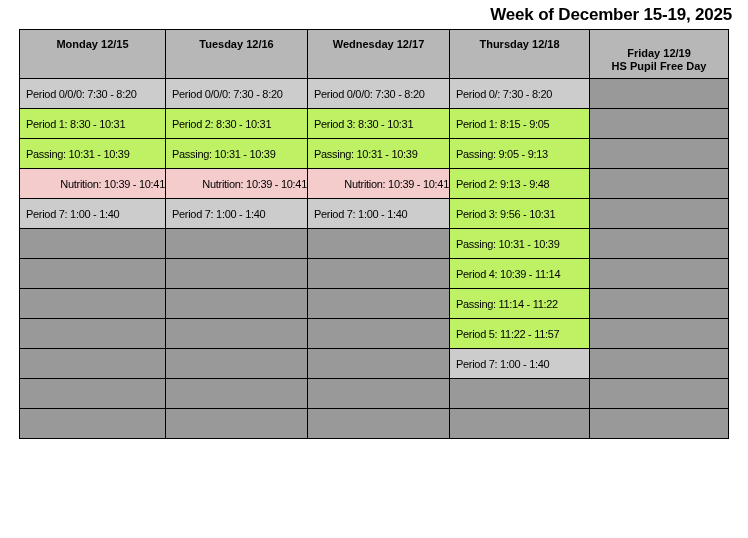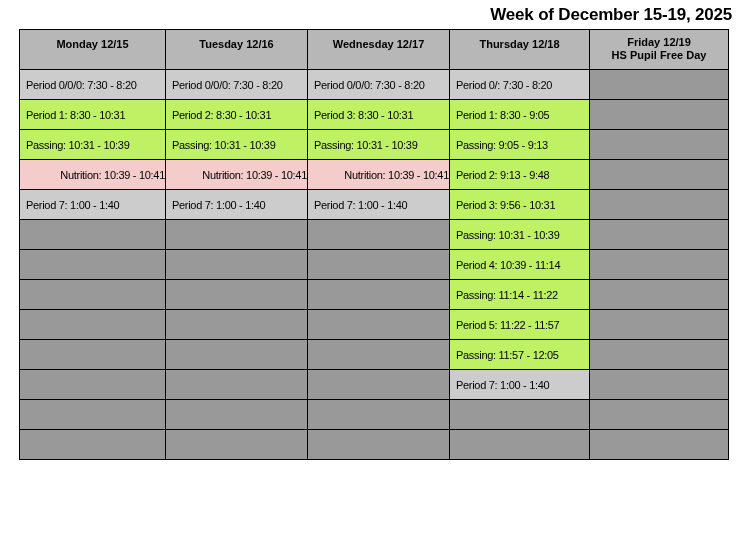--- a/index.html
+++ b/index.html
@@ -41,39 +41,39 @@
         </th>
       <th>
           <span class="hdr-line">Tuesday 12/16</span>
         </th>
       <th>
           <span class="hdr-line">Wednesday 12/17</span>
         </th>
       <th>
           <span class="hdr-line">Thursday 12/18</span>
         </th>
-      <th style="padding-top:6px">
+      <th style="padding-top:17px">
           <span class="hdr-line">Friday 12/19</span>
           <span class="hdr-line">HS Pupil Free Day</span>
         </th>
     </tr>
   </thead>
   <tbody id="tbody">
       <tr>
         <td class="c-light">Period 0/0/0: 7:30 -  8:20</td>
         <td class="c-light">Period 0/0/0: 7:30 -  8:20</td>
         <td class="c-light">Period 0/0/0: 7:30 -  8:20</td>
         <td class="c-light">Period 0/: 7:30 - 8:20</td>
         <td class="c-dark"></td>
       </tr>
       <tr>
         <td class="c-white">Period 1:  8:30 - 10:31</td>
         <td class="c-white">Period 2:  8:30 - 10:31</td>
         <td class="c-white">Period 3:  8:30 - 10:31</td>
-        <td class="c-white">Period 1: 8:30 - 9:05</td>
+        <td class="c-white">Period 1: 8:15 - 9:05</td>
         <td class="c-dark"></td>
       </tr>
       <tr>
         <td class="c-white">Passing: 10:31 - 10:39</td>
         <td class="c-white">Passing: 10:31 - 10:39</td>
         <td class="c-white">Passing: 10:31 - 10:39</td>
         <td class="c-white">Passing: 9:05 - 9:13</td>
         <td class="c-dark"></td>
       </tr>
       <tr>
@@ -115,27 +115,20 @@
         <td class="c-dark"></td>
         <td class="c-dark"></td>
         <td class="c-dark"></td>
         <td class="c-white">Period 5: 11:22 - 11:57</td>
         <td class="c-dark"></td>
       </tr>
       <tr>
         <td class="c-dark"></td>
         <td class="c-dark"></td>
         <td class="c-dark"></td>
-        <td class="c-white">Passing: 11:57 - 12:05</td>
-        <td class="c-dark"></td>
-      </tr>
-      <tr>
-        <td class="c-dark"></td>
-        <td class="c-dark"></td>
-        <td class="c-dark"></td>
         <td class="c-light">Period 7: 1:00 - 1:40</td>
         <td class="c-dark"></td>
       </tr>
       <tr>
         <td class="c-dark"></td>
         <td class="c-dark"></td>
         <td class="c-dark"></td>
         <td class="c-dark"></td>
         <td class="c-dark"></td>
       </tr>

